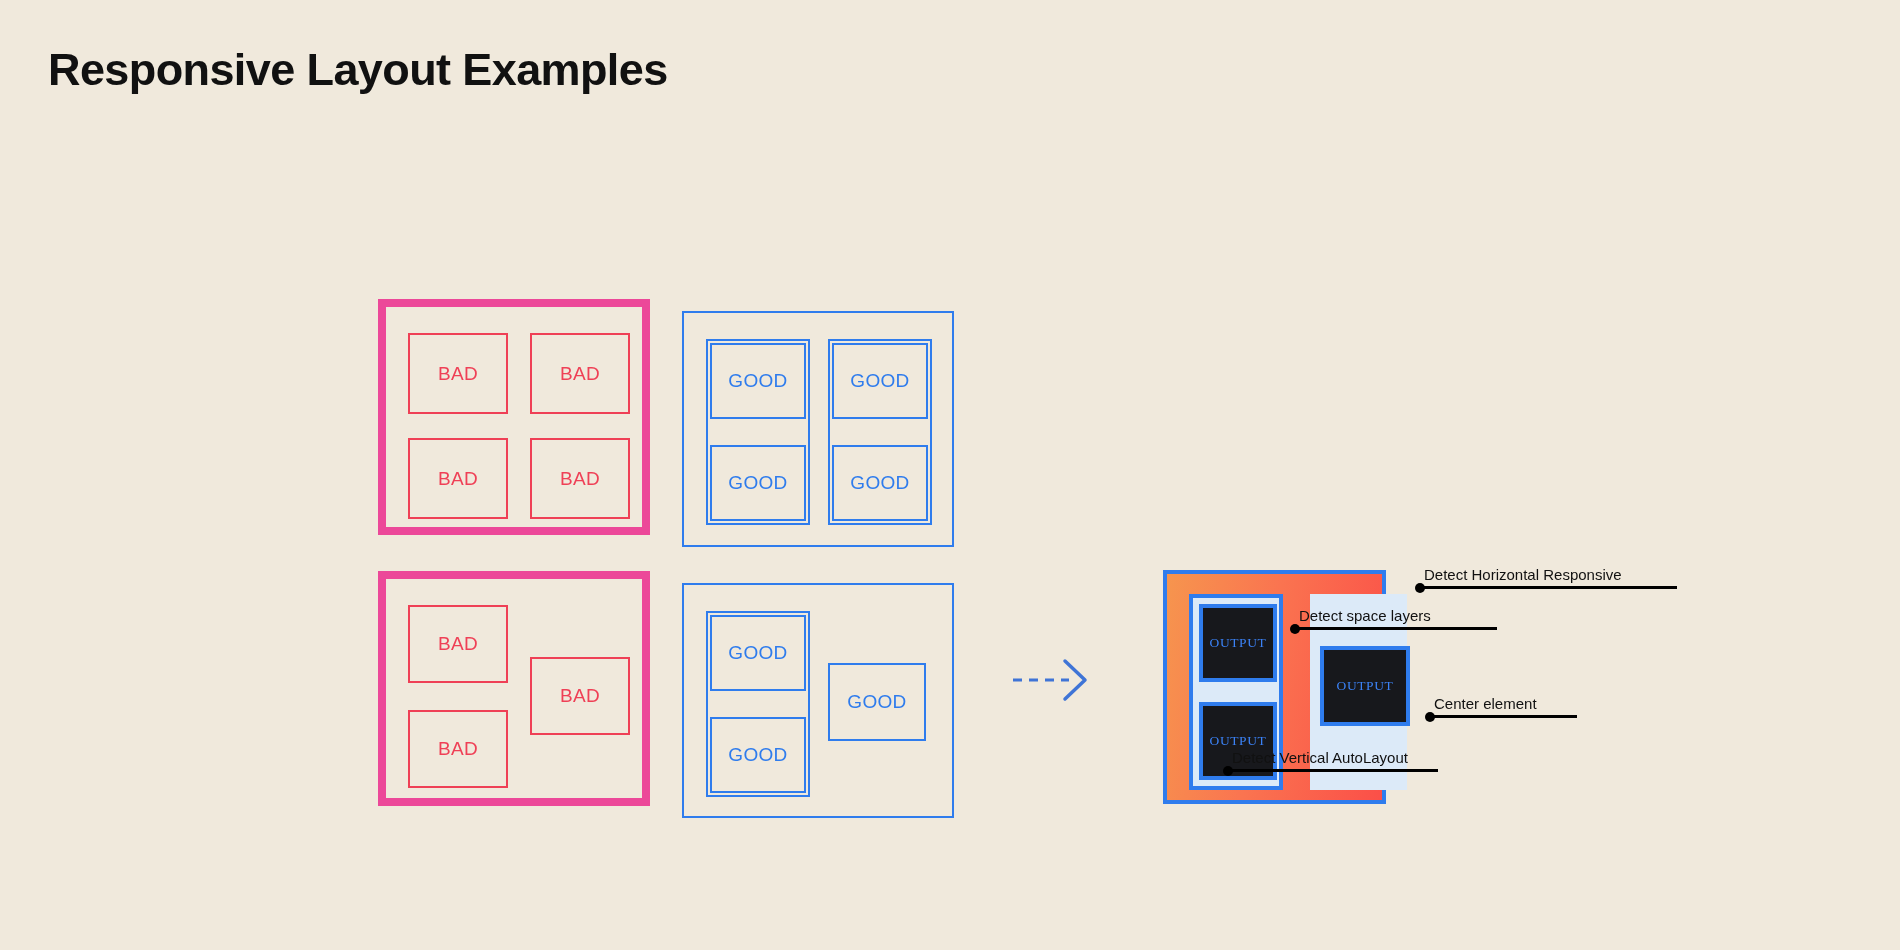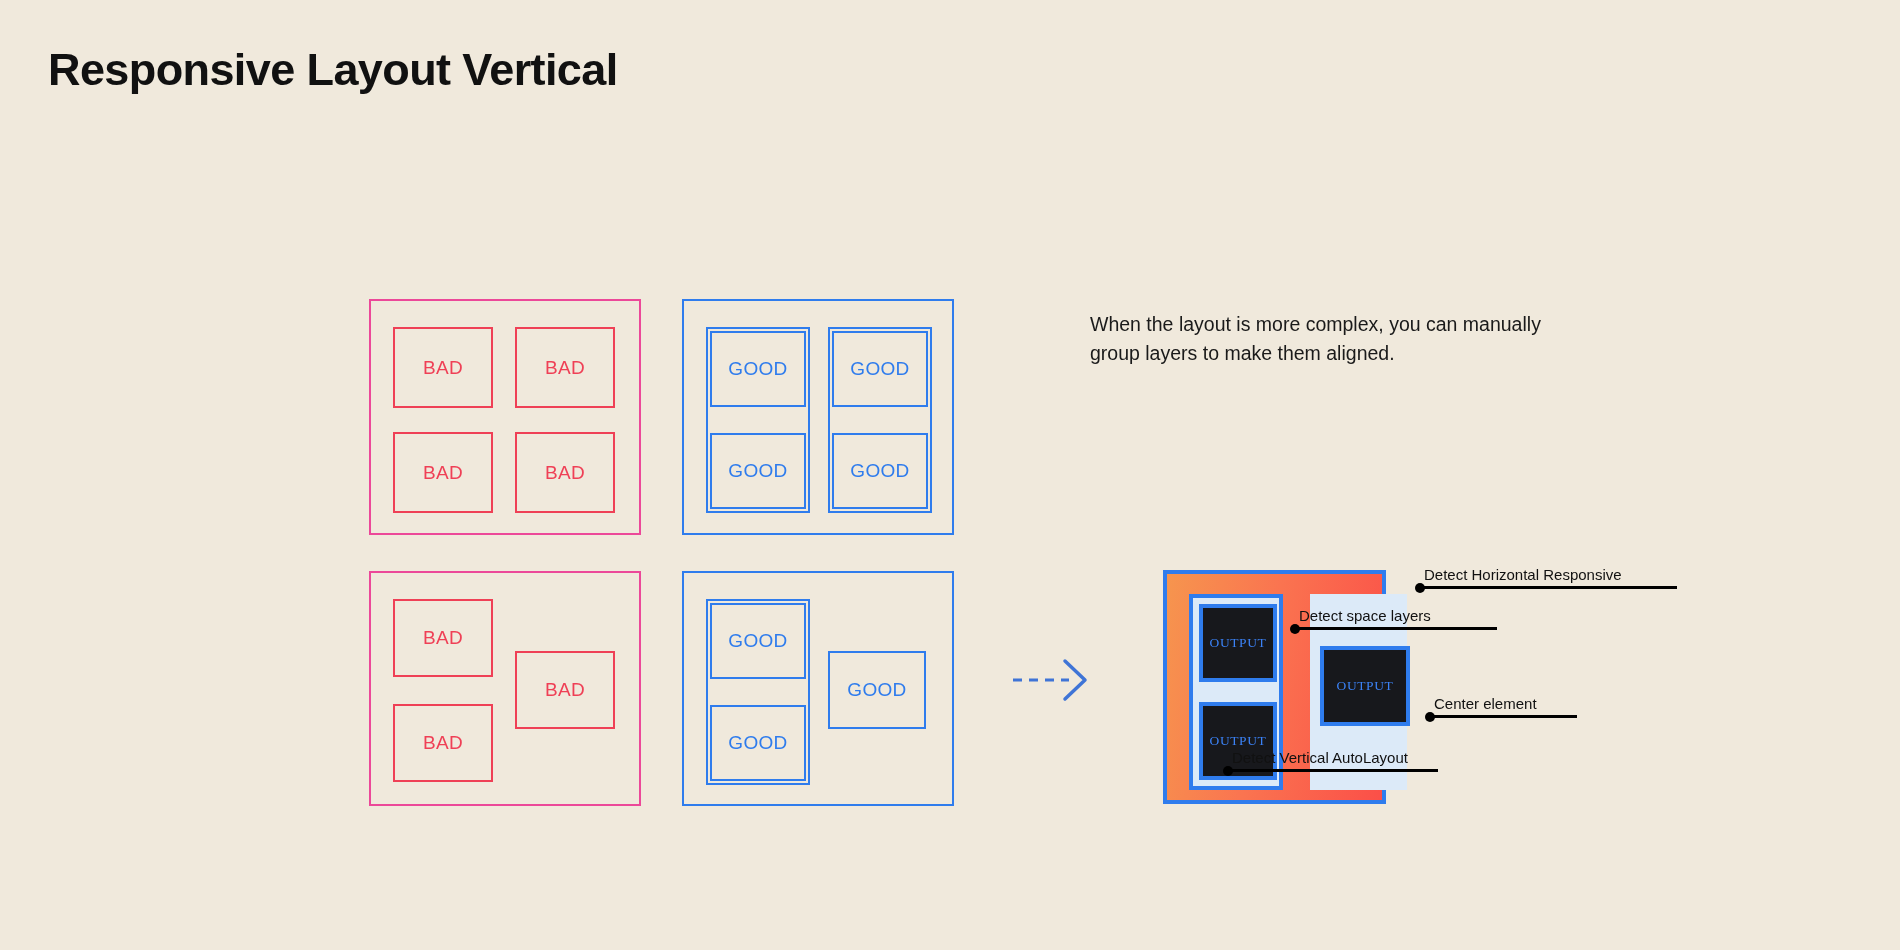--- a/index.html
+++ b/index.html
@@ -35,22 +35,22 @@
     left: 369px;
     top: 299px;
     width: 605px;
     height: 507px;
   }
 
   .panel {
     position: absolute;
     background: transparent;
   }
-  .panel.bad  { border: 2px solid #ec4899; }
-  .panel.good { border: 2px solid #2f7ced; }
+  .panel.bad  { border: 8px solid #ec4899; margin-left: 9px; }
+  .panel.good { border: 2px solid #2f7ced; margin-top: 12px; }
 
   .panel.p-tl { left: 0px;   top: 0px;   width: 272px; height: 236px; }
   .panel.p-tr { left: 313px; top: 0px;   width: 272px; height: 236px; }
   .panel.p-bl { left: 0px;   top: 272px; width: 272px; height: 235px; }
   .panel.p-br { left: 313px; top: 272px; width: 272px; height: 235px; }
 
   
   .lbox {
     position: absolute;
     display: flex;
@@ -200,21 +200,21 @@
   }
 
   #anno-1 { left: 1420px; top: 555px; width: 257px; }
   #anno-2 { left: 1295px; top: 596px; width: 202px; }
   #anno-3 { left: 1430px; top: 684px; width: 147px; }
   #anno-4 { left: 1228px; top: 738px; width: 210px; text-align: right; }
 </style>
 </head>
 <body>
 
-<h1 id="page-title">Responsive Layout Vertical</h1>
+<h1 id="page-title">Responsive Layout Examples</h1>
 
 <div id="examples">
 
   <div class="panel bad p-tl">
     <div class="lbox bad b1">BAD</div>
     <div class="lbox bad b2">BAD</div>
     <div class="lbox bad b3">BAD</div>
     <div class="lbox bad b4">BAD</div>
   </div>
 
@@ -242,21 +242,20 @@
 </div>
 
 <div id="flow-arrow">
   <svg width="80" height="50" viewBox="0 0 80 50" fill="none">
     <line x1="0" y1="25" x2="56" y2="25" stroke="#3f74d6" stroke-width="3" stroke-dasharray="9 7"></line>
     <polyline points="52,6 72,25 52,44" stroke="#3f74d6" stroke-width="3.5" fill="none" stroke-linecap="round" stroke-linejoin="round"></polyline>
   </svg>
 </div>
 
 <div id="description">
-  <p>When the layout is more complex, you can manually group layers to make them aligned.</p>
 </div>
 
 <div id="detect-diagram">
 
   <div id="detect-left-group">
     <div class="out-box out-a">OUTPUT</div>
     <div class="out-box out-b">OUTPUT</div>
   </div>
 
   <div id="detect-right-panel">

